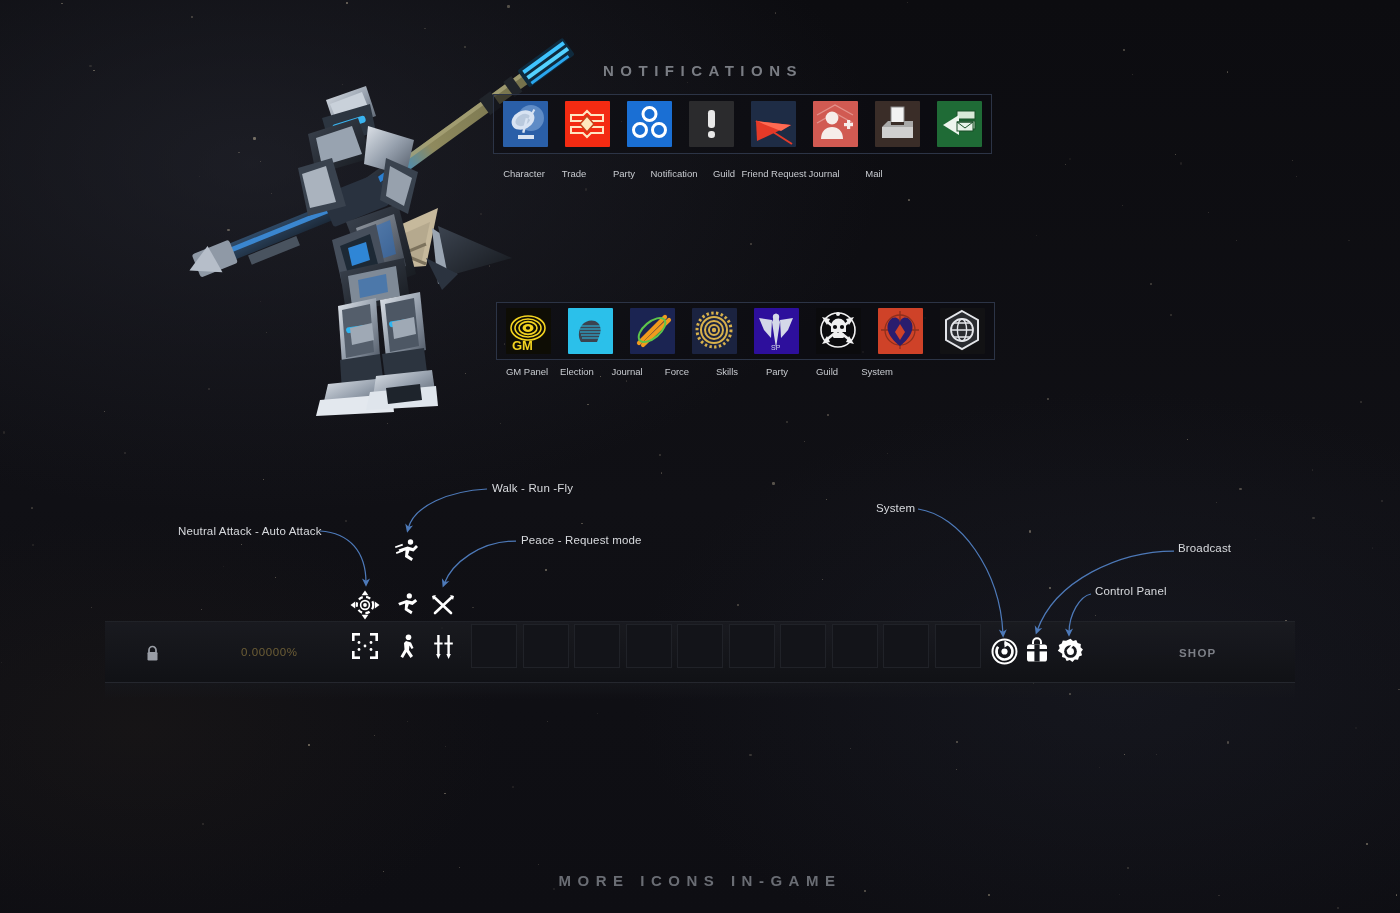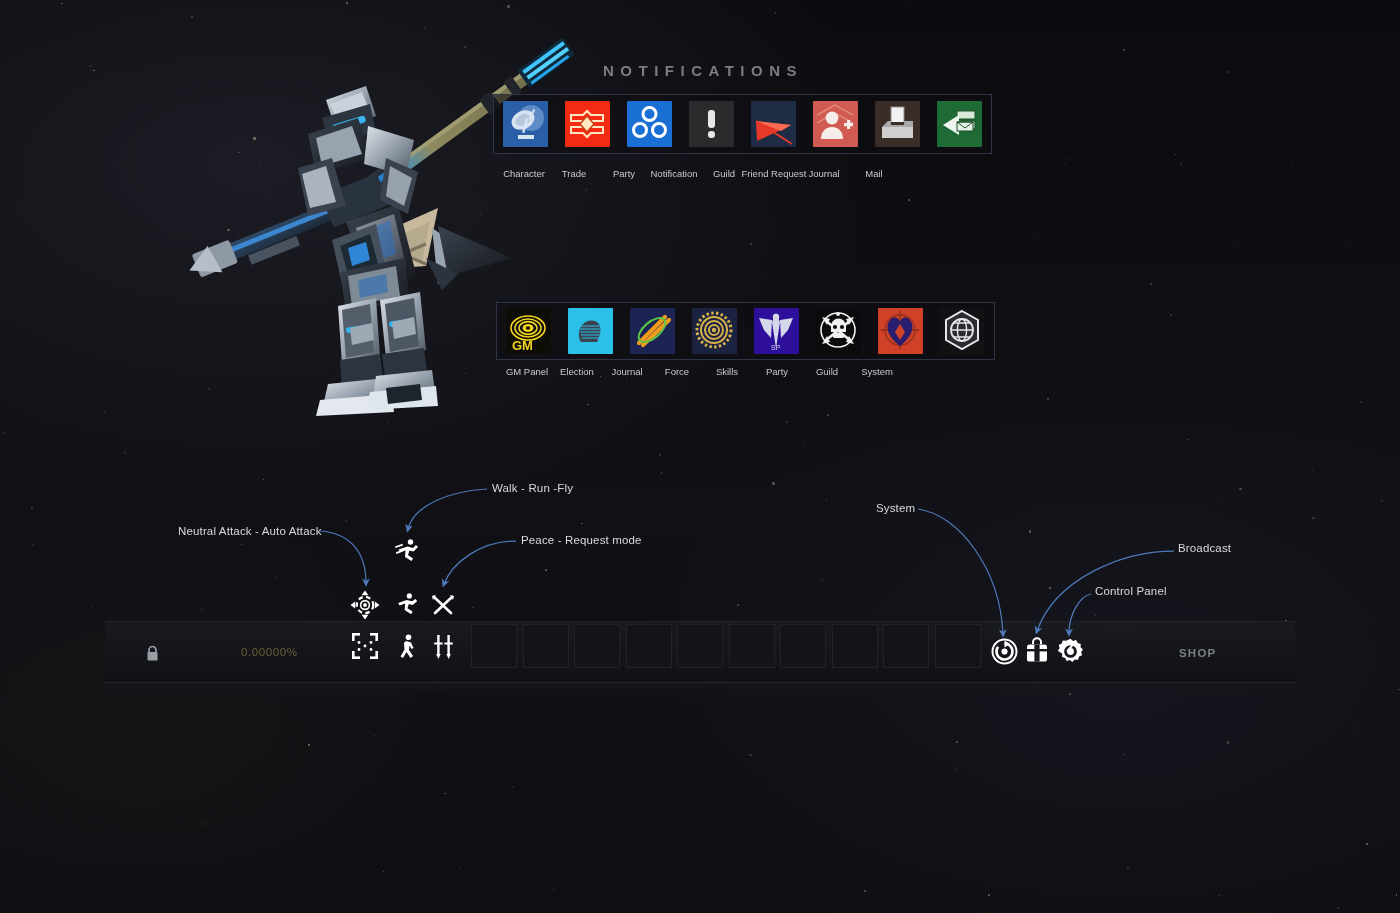--- a/index.html
+++ b/index.html
@@ -736,20 +736,21 @@
 
   <div id="annos">
       <div class="anno" style="left: 178px; top: 525px; text-align: right;">Neutral  Attack - Auto Attack</div>
       <div class="anno" style="left: 492px; top: 482px;">Walk - Run -Fly</div>
       <div class="anno" style="left: 521px; top: 534px;">Peace - Request mode</div>
       <div class="anno" style="left: 876px; top: 502px;">System</div>
       <div class="anno" style="left: 1178px; top: 542px;">Broadcast</div>
       <div class="anno" style="left: 1095px; top: 585px;">Control Panel</div>
     </div>
 
+  <div id="footer">MORE ICONS IN-GAME</div>
 <div class="caption" style="left: 489px; top: 168px;">Character</div>
     <div class="caption" style="left: 539px; top: 168px;">Trade</div>
     <div class="caption" style="left: 589px; top: 168px;">Party</div>
     <div class="caption" style="left: 639px; top: 168px;">Notification</div>
     <div class="caption" style="left: 689px; top: 168px;">Guild</div>
     <div class="caption" style="left: 739px; top: 168px;">Friend Request</div>
     <div class="caption" style="left: 789px; top: 168px;">Journal</div>
     <div class="caption" style="left: 839px; top: 168px;">Mail</div>
     <div class="caption" style="left: 492px; top: 366px;">GM Panel</div>
     <div class="caption" style="left: 542px; top: 366px;">Election</div>

